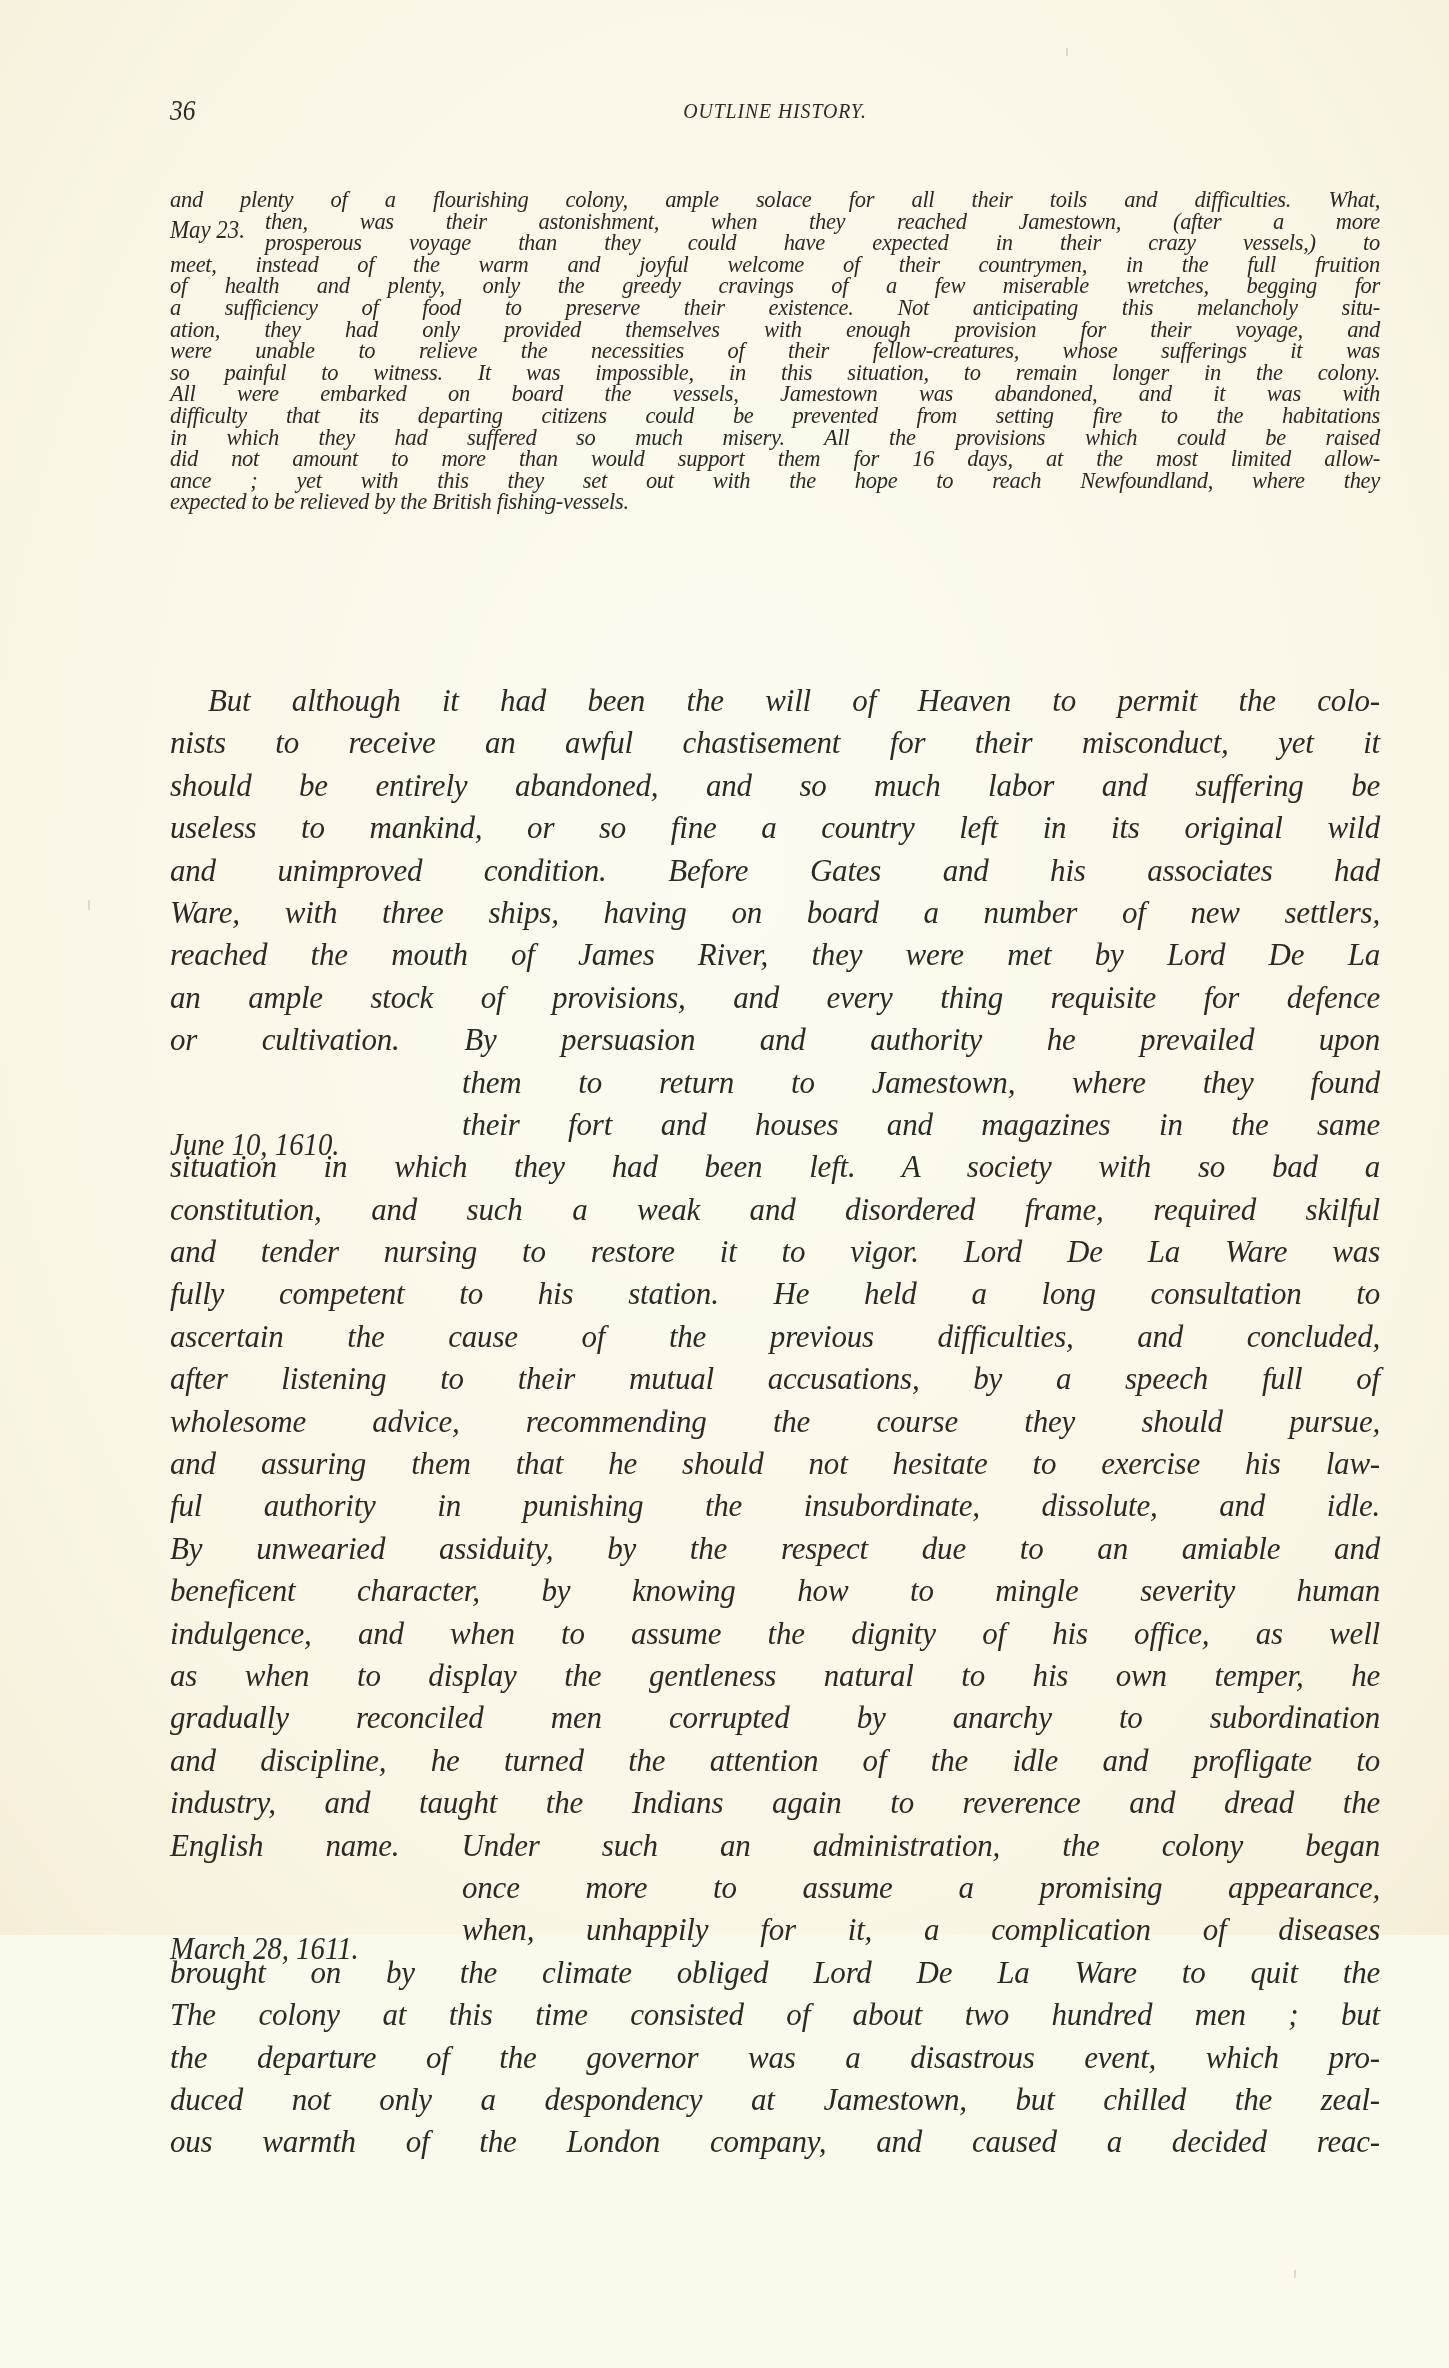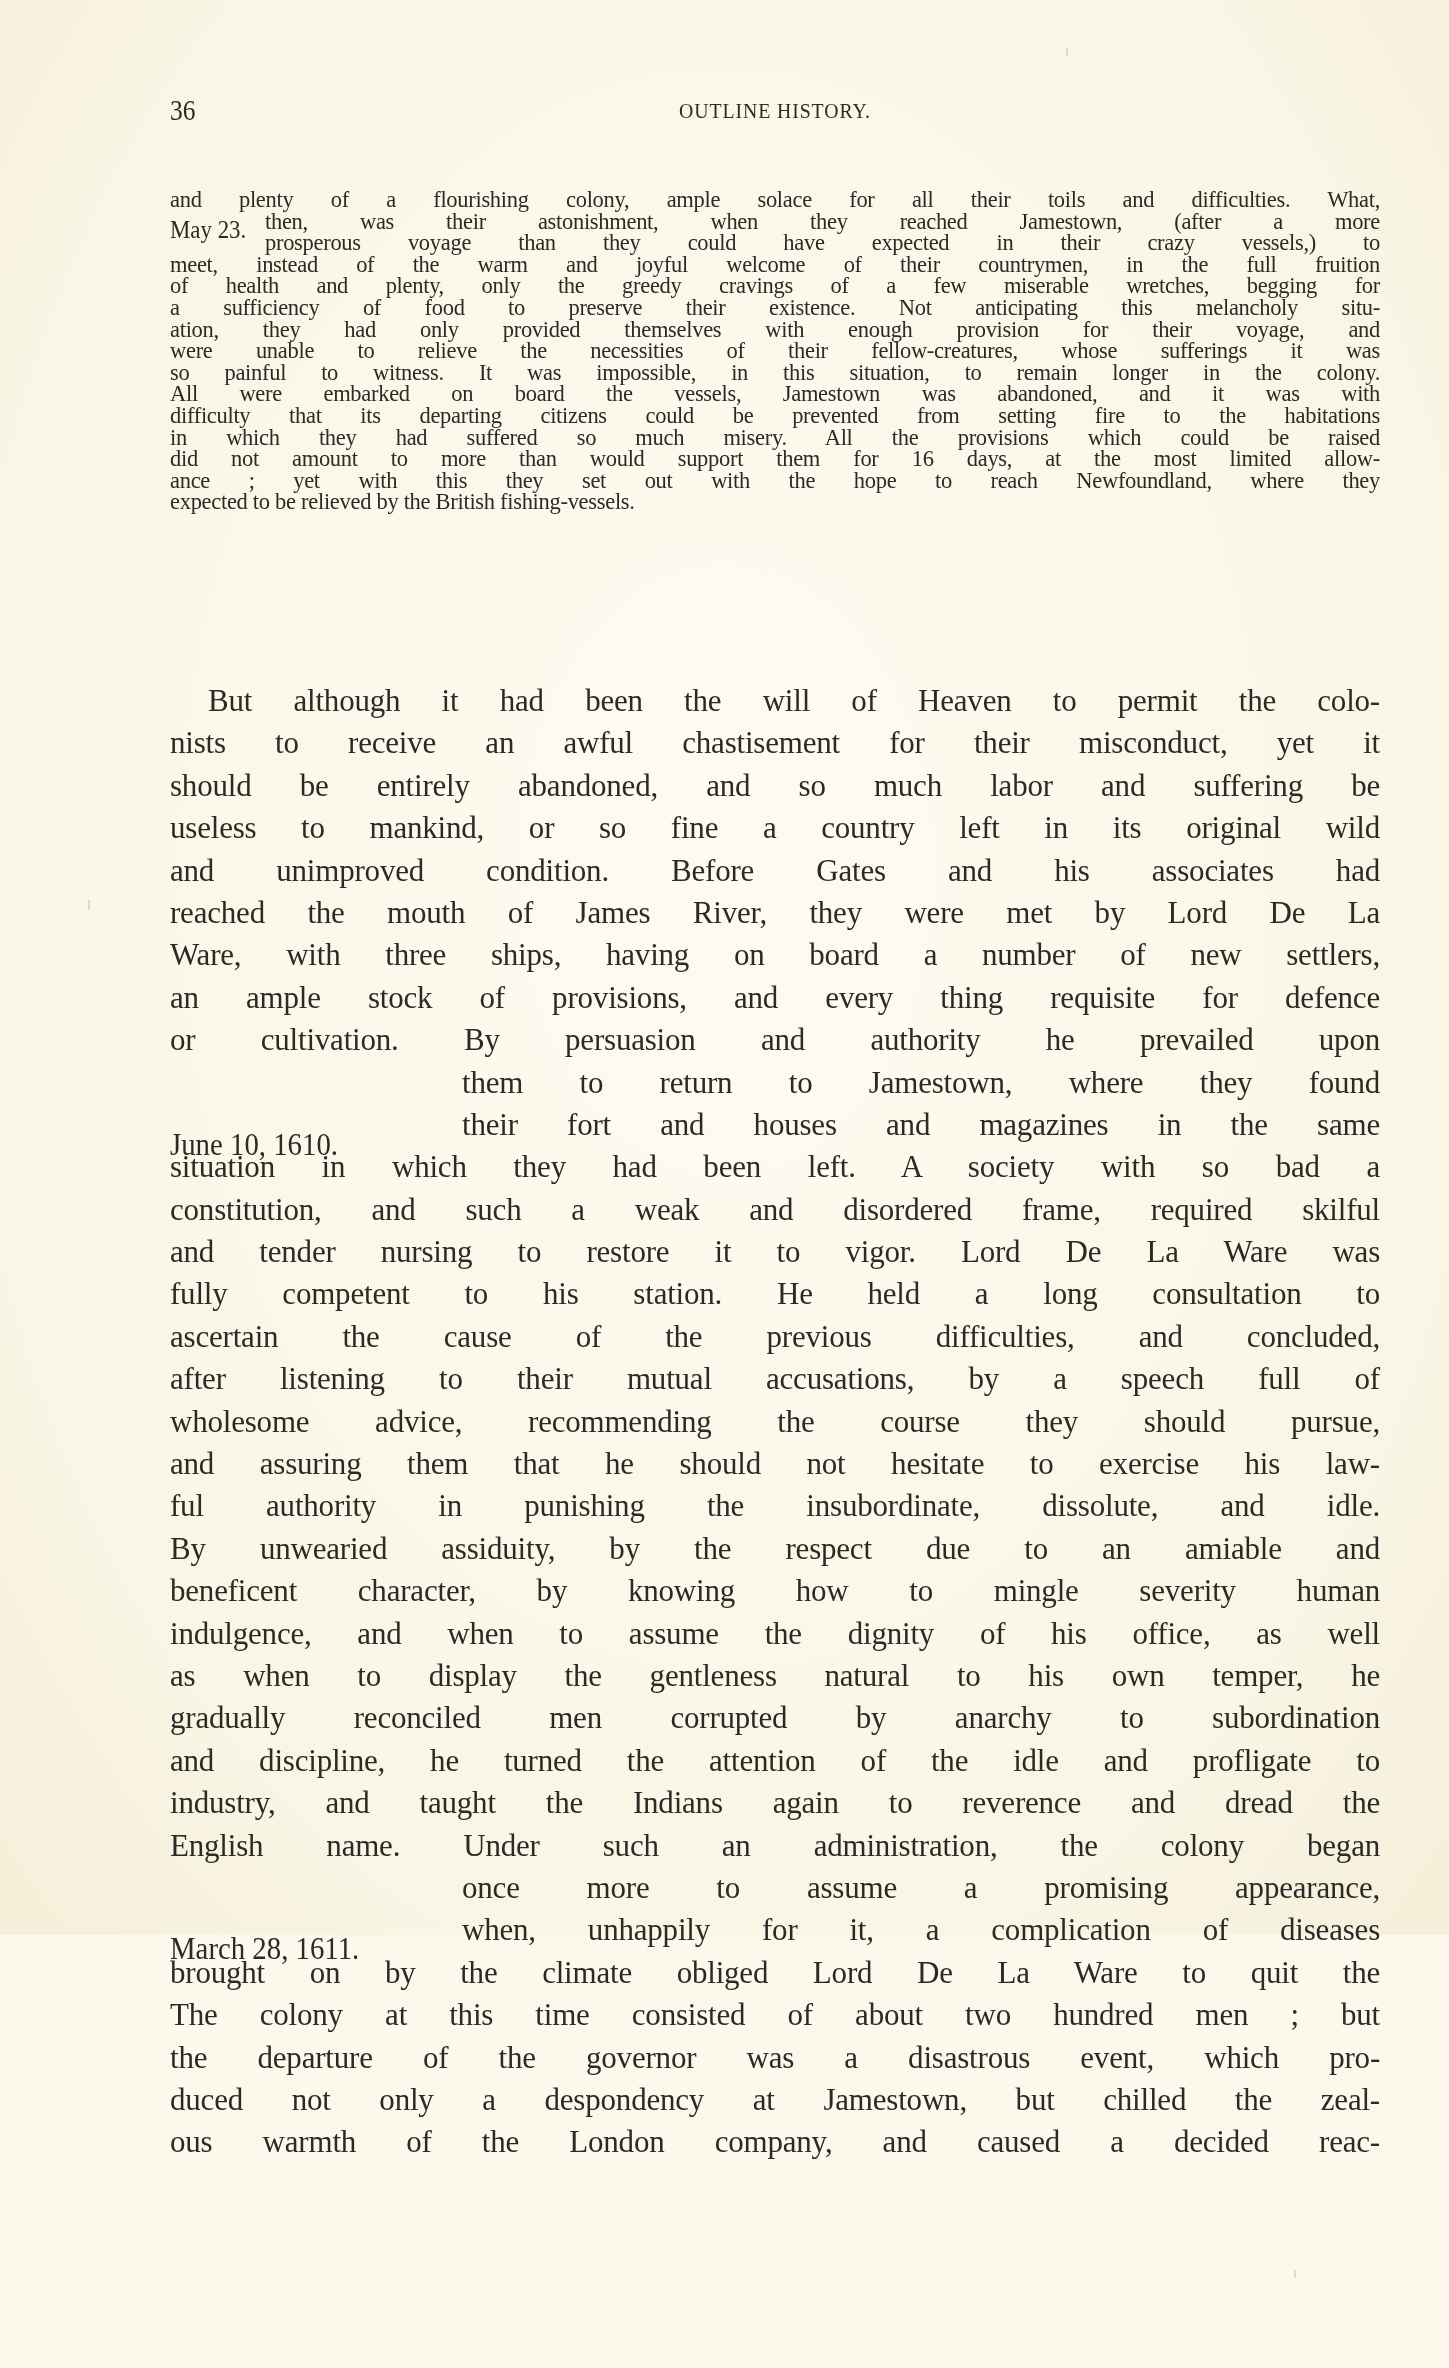--- a/index.html
+++ b/index.html
@@ -14,20 +14,21 @@
       overflow: hidden;
       font-family: "Liberation Serif", "DejaVu Serif", serif;
       color: #2c2a26;
     }
     .page {
       position: absolute;
       left: 0; top: 0;
       width: 1449px;
       height: 1935px;
       background: radial-gradient(ellipse at 50% 45%, #fdfbf1 0%, #faf6e6 70%, #f5efd9 100%);
+      font-style: italic;
     }
     .running-head {
       position: absolute;
       top: 92px;
       left: 170px;
       width: 1210px;
       height: 36px;
     }
     .page-number {
       position: absolute;
@@ -138,22 +139,22 @@
   </div>
 
   <div class="margin-note note-small" style="left:170px; top:216px;">May 23.</div>
 
   <div class="block large" style="top:680px;">
     <span class="line indent">But although it had been the will of Heaven to permit the colo-</span>
     <span class="line">nists to receive an awful chastisement for their misconduct, yet it</span>
     <span class="line">should be entirely abandoned, and so much labor and suffering be</span>
     <span class="line">useless to mankind, or so fine a country left in its original wild</span>
     <span class="line">and unimproved condition.  Before Gates and his associates had</span>
+    <span class="line">Ware, with three ships, having on board a number of new settlers,</span>
     <span class="line">reached the mouth of James River, they were met by Lord De La</span>
-    <span class="line">Ware, with three ships, having on board a number of new settlers,</span>
     <span class="line">an ample stock of provisions, and every thing requisite for defence</span>
     <span class="line">or cultivation.  By persuasion and authority he prevailed upon</span>
     <span class="line with-note-large">them to return to Jamestown, where they found</span>
     <span class="line with-note-large">their fort and houses and magazines in the same</span>
     <span class="line">situation in which they had been left.  A society with so bad a</span>
     <span class="line">constitution, and such a weak and disordered frame, required skilful</span>
     <span class="line">and tender nursing to restore it to vigor.  Lord De La Ware was</span>
     <span class="line">fully competent to his station.  He held a long consultation to</span>
     <span class="line">ascertain the cause of the previous difficulties, and concluded,</span>
     <span class="line">after listening to their mutual accusations, by a speech full of</span>

